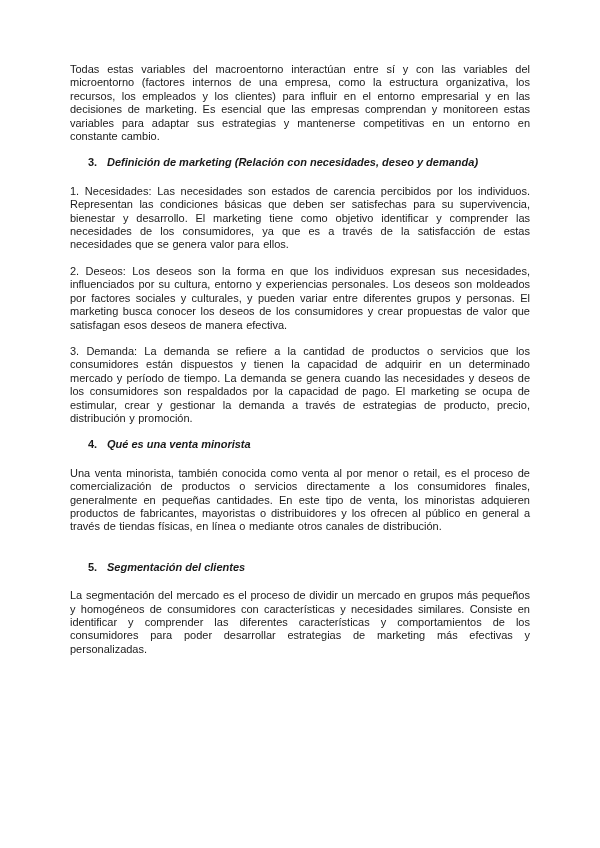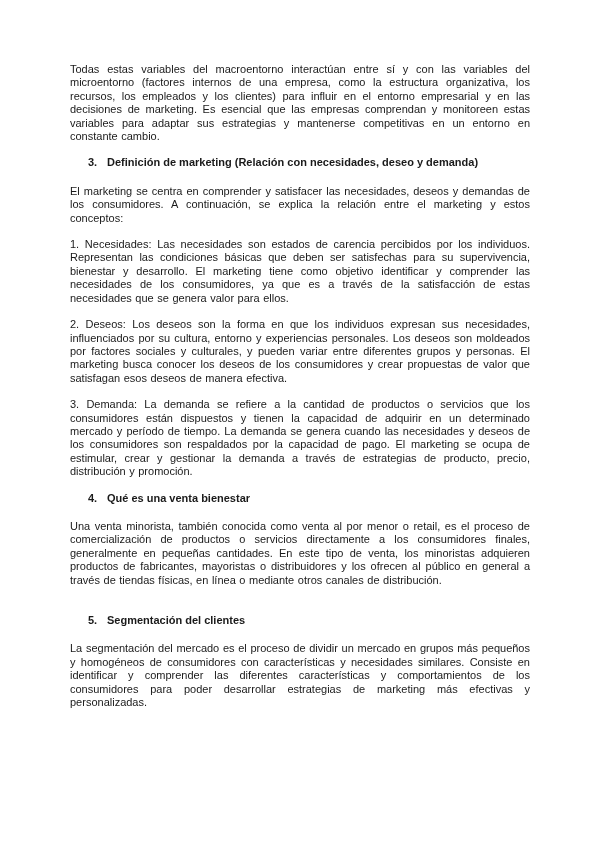--- a/index.html
+++ b/index.html
@@ -28,46 +28,45 @@
   .heading {
     display: flex;
     font-weight: bold;
     margin: 13px 0 15px 0;
   }
   .heading .h-num {
     flex: 0 0 auto;
     width: 19px;
     margin-left: 18px;
   }
-  .heading .h-text { flex: 1 1 auto; }
+  .heading .h-text { flex: 1 1 auto; font-style: italic; }
   .heading.extra-space { margin-top: 27px; }
 </style>
 </head>
 <body>
 
 <div class="page">
 
   <p class="para">Todas estas variables del macroentorno interactúan entre sí y con las variables del microentorno (factores internos de una empresa, como la estructura organizativa, los recursos, los empleados y los clientes) para influir en el entorno empresarial y en las decisiones de marketing. Es esencial que las empresas comprendan y monitoreen estas variables para adaptar sus estrategias y mantenerse competitivas en un entorno en constante cambio.</p>
 
   <div class="heading">
     <span class="h-num">3.</span>
     <span class="h-text">Definición de marketing (Relación con necesidades, deseo y demanda)</span>
   </div>
 
-  <p class="para">El marketing se centra en comprender y satisfacer las necesidades, deseos y demandas de los consumidores. A continuación, se explica la relación entre el marketing y estos conceptos:</p>
 
   <p class="para">1. Necesidades: Las necesidades son estados de carencia percibidos por los individuos. Representan las condiciones básicas que deben ser satisfechas para su supervivencia, bienestar y desarrollo. El marketing tiene como objetivo identificar y comprender las necesidades de los consumidores, ya que es a través de la satisfacción de estas necesidades que se genera valor para ellos.</p>
 
   <p class="para">2. Deseos: Los deseos son la forma en que los individuos expresan sus necesidades, influenciados por su cultura, entorno y experiencias personales. Los deseos son moldeados por factores sociales y culturales, y pueden variar entre diferentes grupos y personas. El marketing busca conocer los deseos de los consumidores y crear propuestas de valor que satisfagan esos deseos de manera efectiva.</p>
 
   <p class="para">3. Demanda: La demanda se refiere a la cantidad de productos o servicios que los consumidores están dispuestos y tienen la capacidad de adquirir en un determinado mercado y período de tiempo. La demanda se genera cuando las necesidades y deseos de los consumidores son respaldados por la capacidad de pago. El marketing se ocupa de estimular, crear y gestionar la demanda a través de estrategias de producto, precio, distribución y promoción.</p>
 
   <div class="heading">
     <span class="h-num">4.</span>
-    <span class="h-text">Qué es una venta bienestar</span>
+    <span class="h-text">Qué es una venta minorista</span>
   </div>
 
   <p class="para">Una venta minorista, también conocida como venta al por menor o retail, es el proceso de comercialización de productos o servicios directamente a los consumidores finales, generalmente en pequeñas cantidades. En este tipo de venta, los minoristas adquieren productos de fabricantes, mayoristas o distribuidores y los ofrecen al público en general a través de tiendas físicas, en línea o mediante otros canales de distribución.</p>
 
   <div class="heading extra-space">
     <span class="h-num">5.</span>
     <span class="h-text">Segmentación del clientes</span>
   </div>
 
   <p class="para">La segmentación del mercado es el proceso de dividir un mercado en grupos más pequeños y homogéneos de consumidores con características y necesidades similares. Consiste en identificar y comprender las diferentes características y comportamientos de los consumidores para poder desarrollar estrategias de marketing más efectivas y personalizadas.</p>

